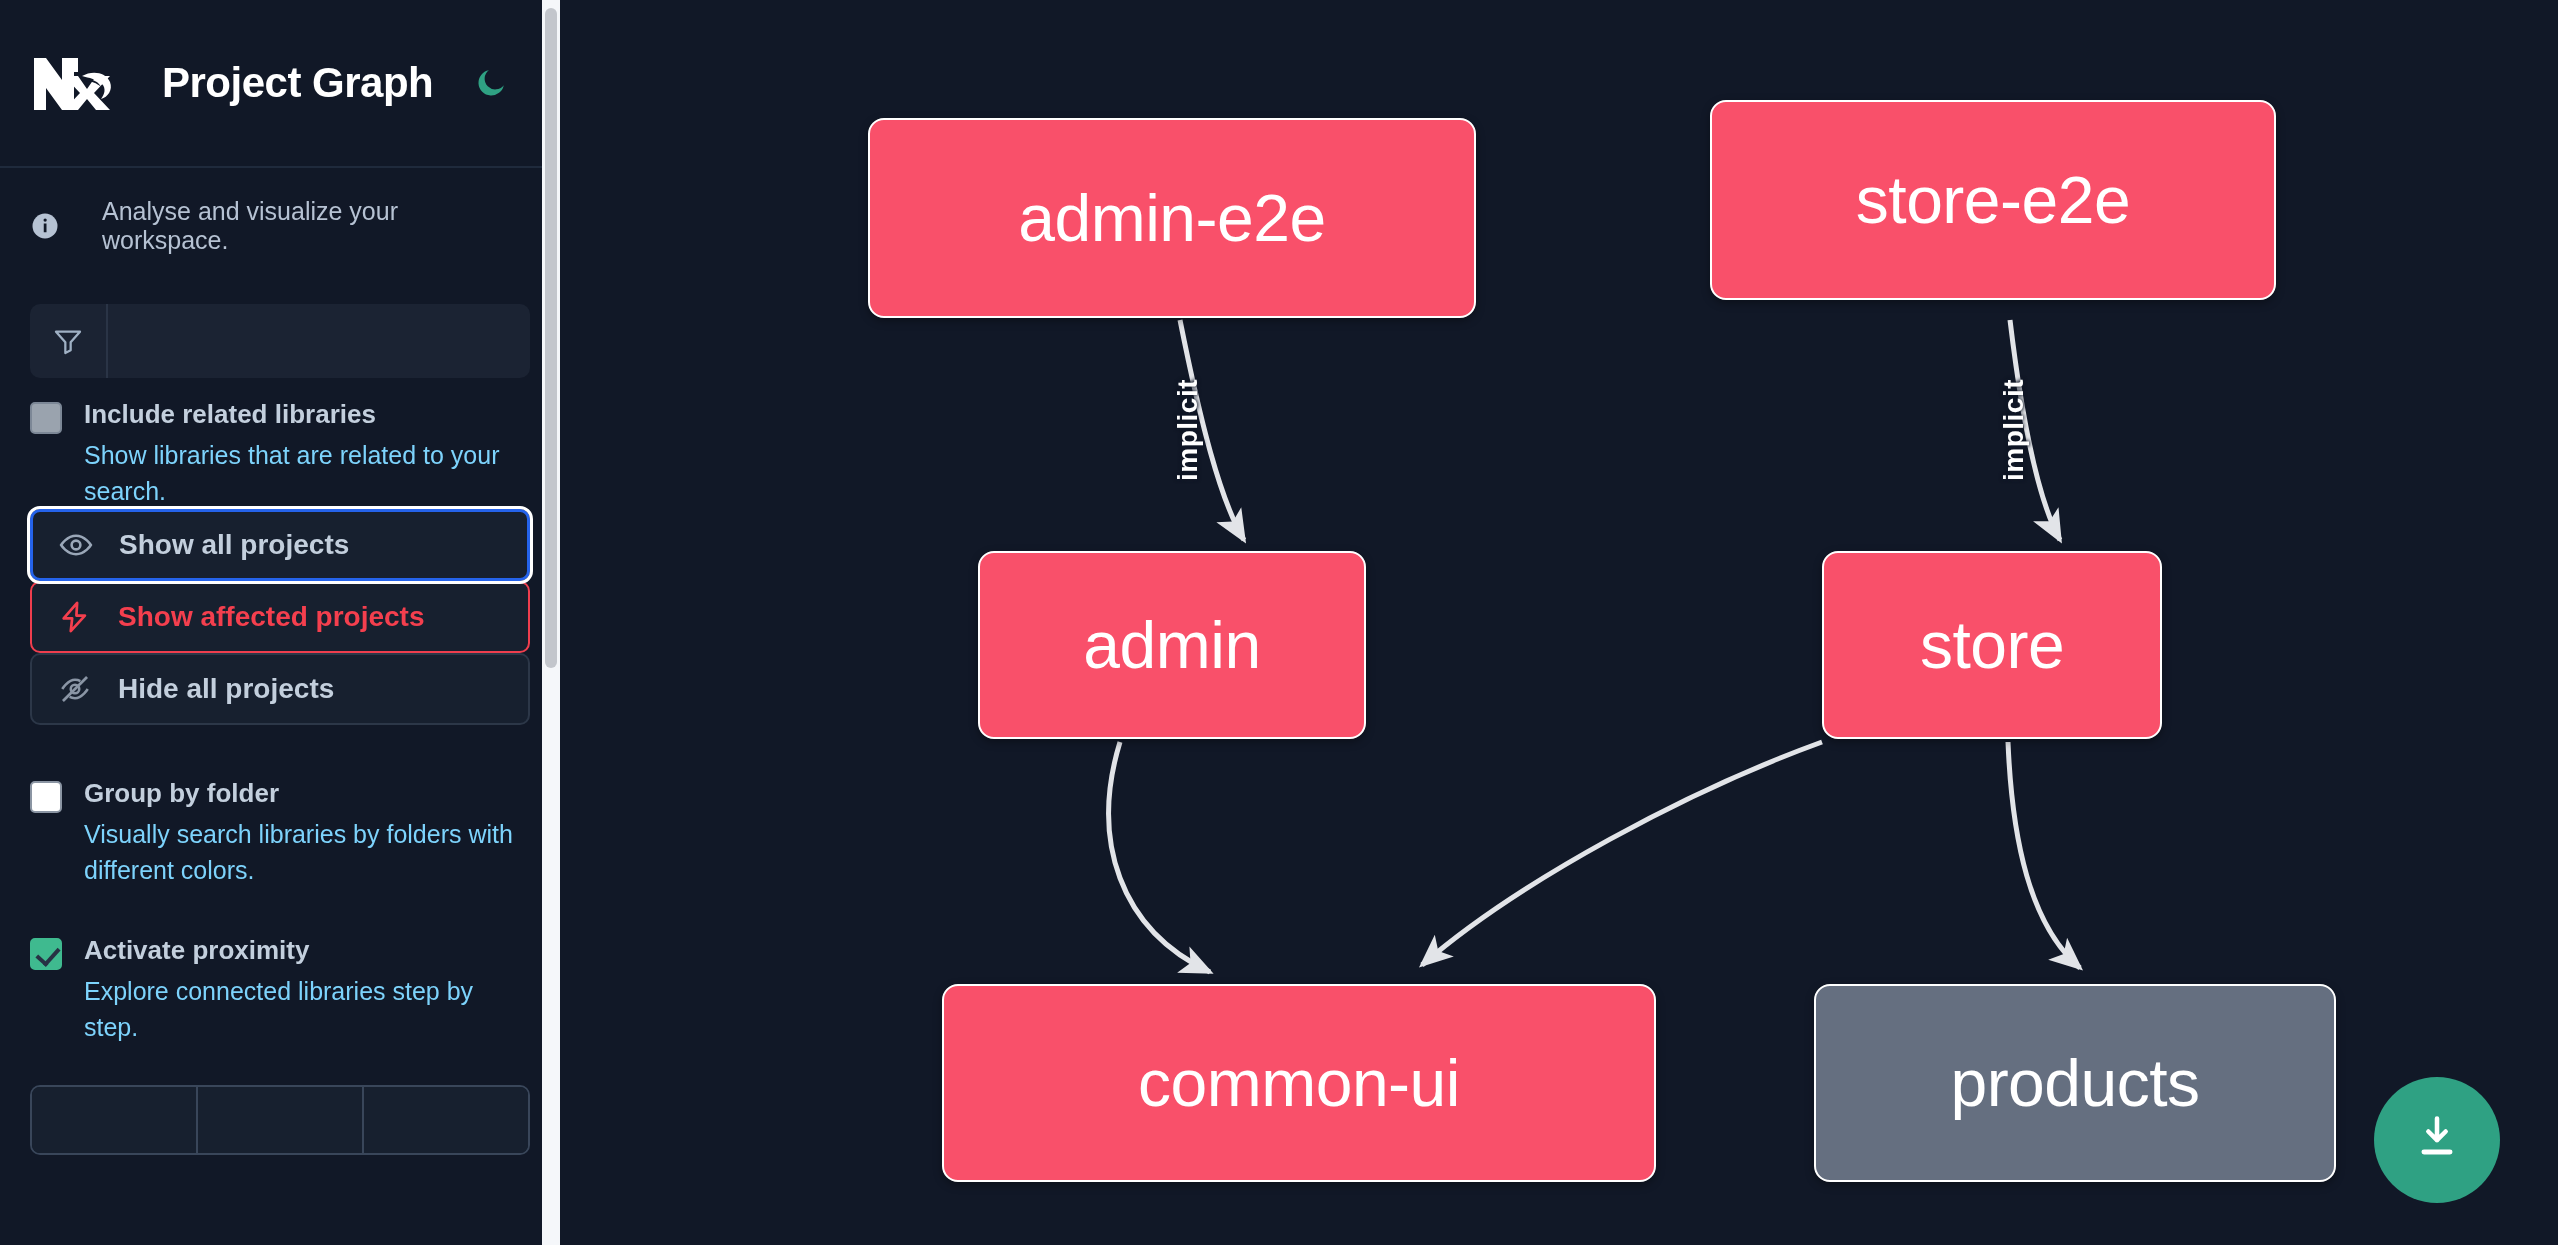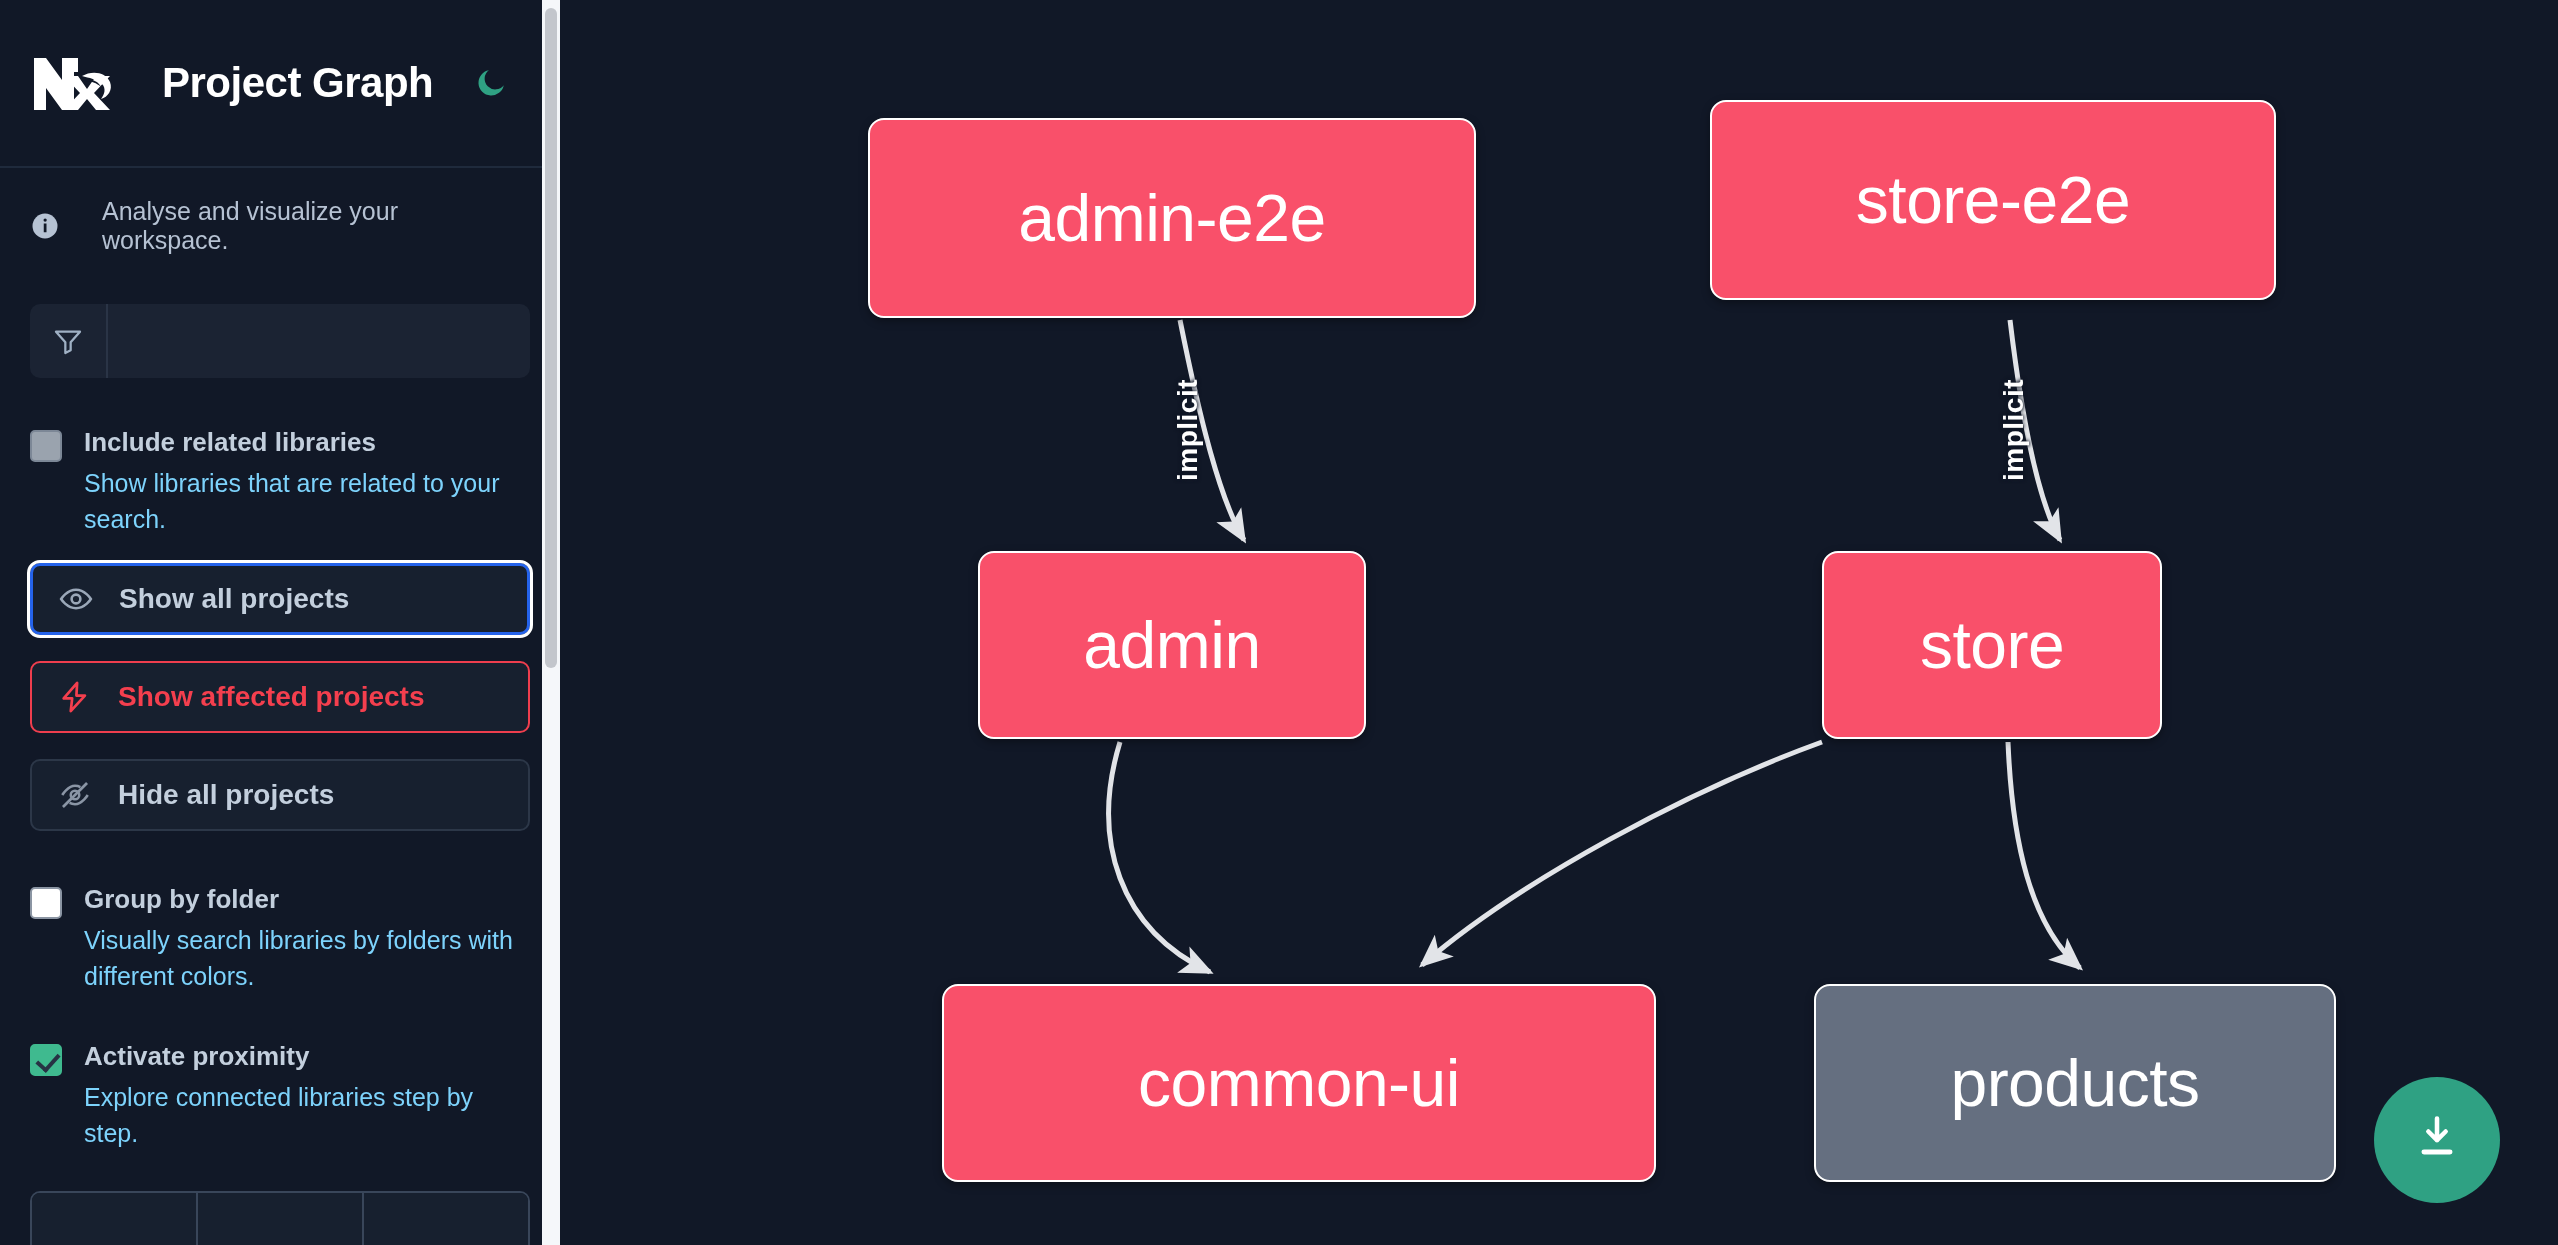--- a/index.html
+++ b/index.html
@@ -64,21 +64,21 @@
   }
   .search-input {
     flex: 1; height: 74px; border: 0; outline: none;
     background: transparent;
     color: #cbd5e1; font-size: 30px;
     font-family: "Liberation Sans", sans-serif;
     padding: 0 16px;
   }
   .search-input::placeholder { color: #9fb0c4; }
 
-  .check-row { display: flex; margin-top: 48px; }
+  .check-row { display: flex; margin-top: 20px; }
   .cbox {
     width: 32px; height: 32px; flex: 0 0 32px;
     border-radius: 5px; margin-right: 22px; margin-top: 4px;
     position: relative; cursor: pointer;
   }
   .cbox.gray  { background: #9aa3ae; border: 2px solid #7c8796; }
   .cbox.white { background: #ffffff; border: 2px solid #8b95a3; }
   .cbox.green { background: #3fba8f; border: 2px solid #3fba8f; }
   .cbox.green::after {
     content: ""; position: absolute;
@@ -91,21 +91,21 @@
     line-height: 1.25;
   }
   .check-sub {
     color: #7dd3fc; font-size: 25px; line-height: 1.45; margin-top: 6px;
     max-width: 440px;
   }
 
   .btn {
     display: flex; align-items: center;
     height: 72px; border-radius: 10px;
-    margin-top: 26px; padding-left: 26px;
+    padding-left: 26px;
     background: #17202f; cursor: pointer;
   }
   .btn .bicon { width: 44px; flex: 0 0 44px; display:flex; align-items:center; }
   .btn .blabel { font-size: 28px; font-weight: bold; margin-left: 16px; }
   .btn.focus {
     border: 3px solid #2563eb;
     outline: 3px solid #ffffff;
     outline-offset: 0px;
   }
   .btn.focus .blabel { color: #c3cfdd; }

